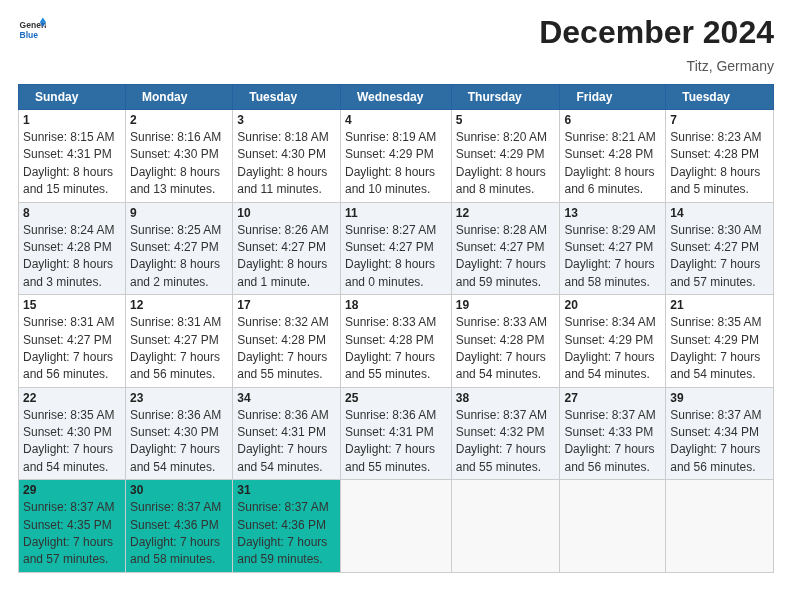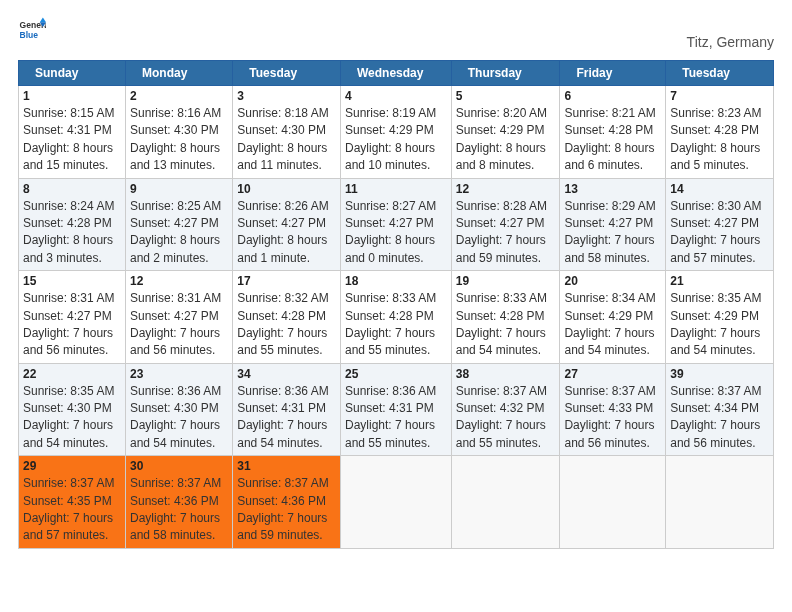--- a/index.html
+++ b/index.html
@@ -36,21 +36,21 @@
     }
     .title-block h1 {
       font-size: 32px;
       font-weight: bold;
       color: #222;
       line-height: 1;
     }
     .title-block .subtitle {
       font-size: 14px;
       color: #555;
-      margin-top: 18px;
+      margin-top: 10px;
     }
     .calendar {
       width: 100%;
       border-collapse: collapse;
       font-size: 10px;
     }
     .calendar th {
       background: #2e6da4;
       color: #fff;
       padding: 5px 16px;
@@ -64,21 +64,21 @@
       padding: 3px 4px;
       vertical-align: top;
       width: 113px;
       height: 82px;
       background: #fff;
     }
     .calendar tr:nth-child(even) td {
       background: #f0f4f8;
     }
     .calendar tr:last-child td {
-      background: #f97316;
+      background: #14b8a6;
     }
     .day-num {
       font-size: 12px;
       font-weight: bold;
       color: #222;
       display: block;
       margin-bottom: 2px;
     }
     .day-info {
       font-size: 12px;
@@ -96,20 +96,21 @@
   <div class="header">
     <div class="logo">
       <svg class="logo-icon" viewBox="0 0 36 36">
         <text x="2" y="16" font-size="11" font-weight="bold" fill="#333">General</text>
         <text x="2" y="28" font-size="11" font-weight="bold" fill="#1a6bbf">Blue</text>
         <polygon points="28,8 36,8 32,2" fill="#1a8adf"></polygon>
         <polygon points="28,8 36,8 32,14" fill="#1a6bbf"></polygon>
       </svg>
     </div>
     <div class="title-block">
+      <h1>December 2024</h1>
       <div class="subtitle">Titz, Germany</div>
     </div>
   </div>
 
   <table class="calendar">
     <thead>
       <tr>
         <th>Sunday</th>
         <th>Monday</th>
         <th>Tuesday</th>

